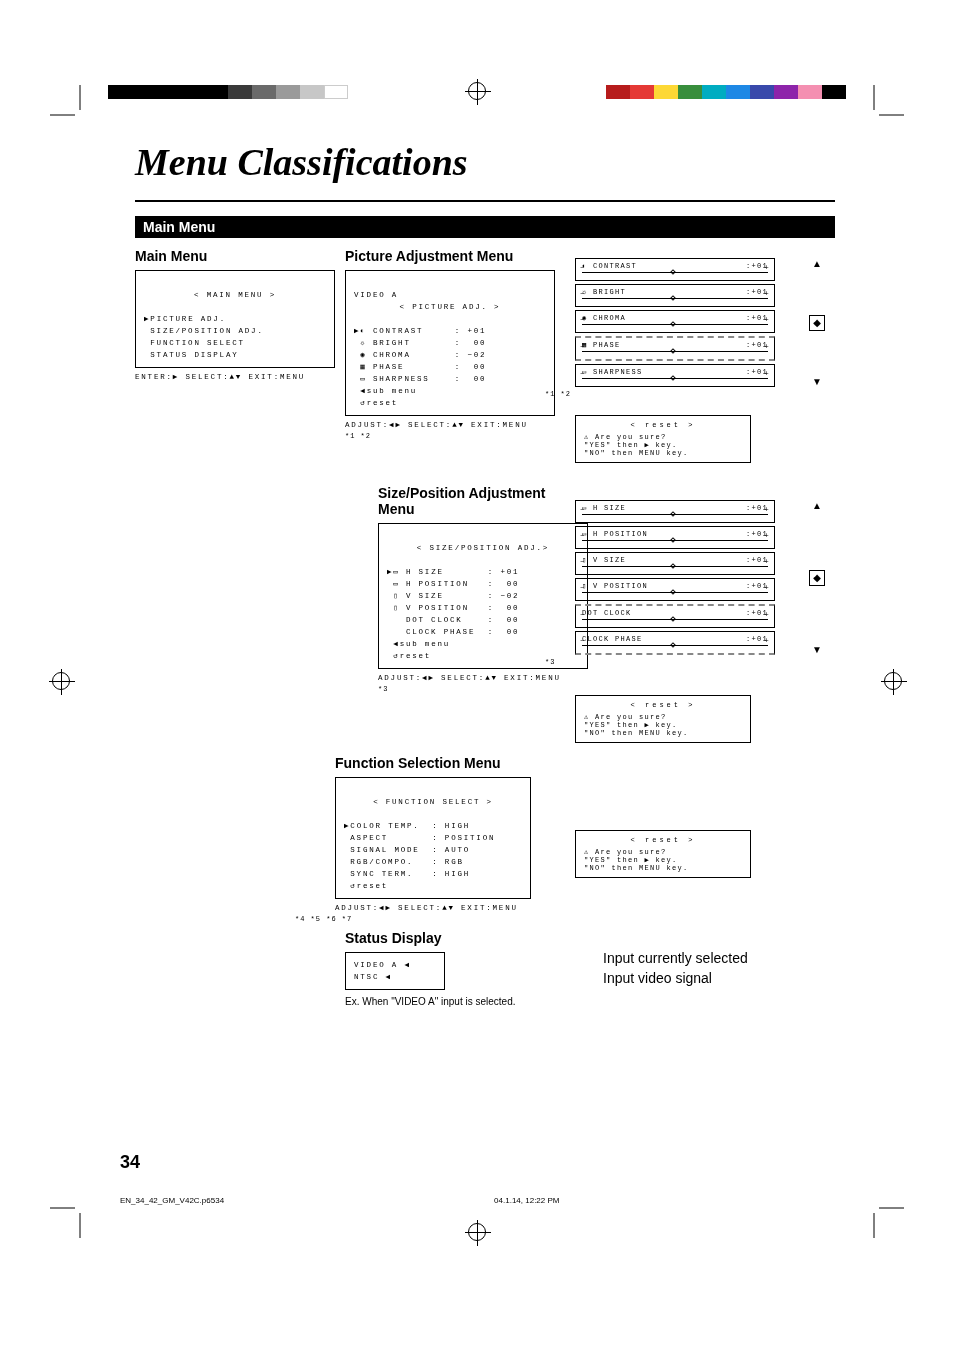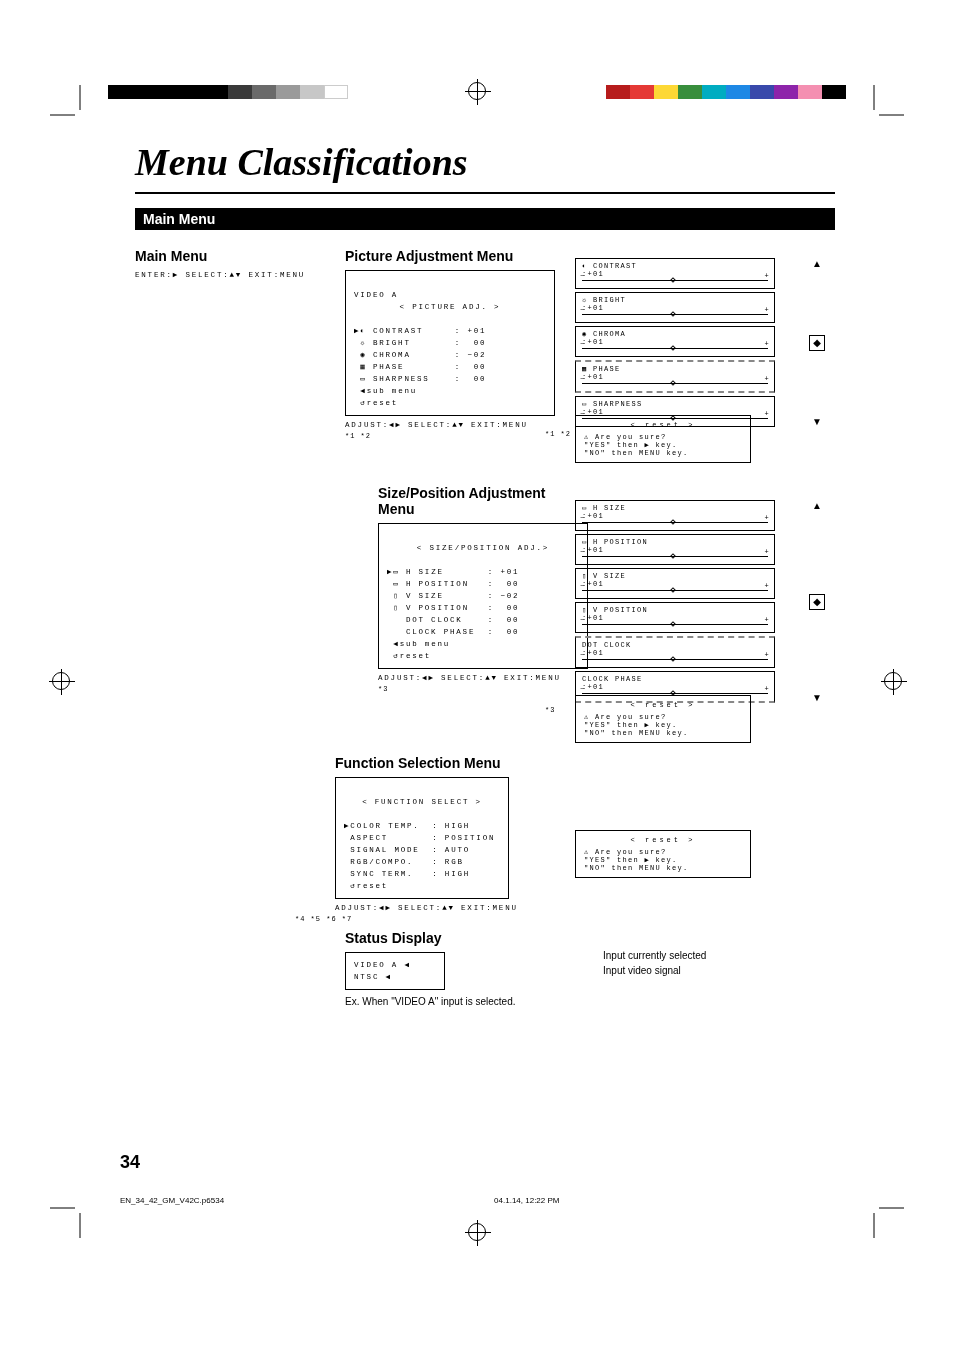--- a/index.html
+++ b/index.html
@@ -19,21 +19,21 @@
 .reg:before{width:26px;height:1px;top:8px;left:-4px;}
 .reg:after{width:1px;height:26px;left:8px;top:-4px;}
 .reg-top{top:82px;left:468px;}
 .reg-left{top:672px;left:52px;}
 .reg-right{top:672px;right:52px;}
 .reg-bot{bottom:112px;left:468px;}
 
 
 .page{position:absolute;top:140px;left:135px;width:700px;}
 
-h1{font-family:"Times New Roman",serif;font-style:italic;font-weight:bold;font-size:38px;border-bottom:2px solid #000;padding-bottom:8px;margin-bottom:14px;}
+h1{font-family:"Times New Roman",serif;font-style:italic;font-weight:bold;font-size:38px;border-bottom:2px solid #000;padding-bottom:16px;margin-bottom:14px;}
 .blackbar{background:#000;color:#fff;font-weight:bold;font-size:14px;padding:3px 8px;margin-bottom:18px;}
 
 h3{font-weight:bold;font-size:14px;margin-bottom:6px;}
 .col{position:absolute;}
 .col-main{top:108px;left:0;width:210px;}
 .col-pic{top:108px;left:210px;width:230px;}
 .col-size{top:345px;left:210px;width:230px;padding-left:33px;}
 .col-func{top:615px;left:200px;width:230px;}
 .col-stat{top:790px;left:210px;width:230px;}
 .col-sliders-pic{top:118px;left:440px;width:220px;}
@@ -41,39 +41,39 @@
 .col-sliders-size{top:360px;left:440px;width:220px;}
 .col-reset-size{top:555px;left:440px;width:220px;}
 .col-reset-func{top:690px;left:440px;width:220px;}
 .col-status-labels{top:810px;left:420px;width:240px;}
 
 .osd{border:1px solid #000;font-family:"Courier New",monospace;font-size:7.5px;letter-spacing:1.8px;line-height:1.6;padding:6px 8px;white-space:pre;width:200px;}
 .osd-title{text-align:center;display:block;}
 .hint{font-family:"Courier New",monospace;font-size:7.5px;letter-spacing:1.8px;margin-top:4px;}
 
 .slider{border:1px solid #000;font-family:"Courier New",monospace;font-size:7px;letter-spacing:1.3px;padding:3px 6px;width:200px;margin-bottom:3px;}
-.slider-title{display:flex;justify-content:space-between;margin-bottom:2px;flex-direction:column;}
+.slider-title{display:flex;justify-content:space-between;margin-bottom:2px;}
 .slider-bar{height:5px;border-top:1px solid #000;position:relative;}
 .slider-bar:before{content:"−";position:absolute;left:-2px;top:-9px;}
 .slider-bar:after{content:"+";position:absolute;right:-2px;top:-9px;}
 .slider-bar .dot{position:absolute;top:-3px;left:48%;width:4px;height:4px;border:1px solid #000;transform:rotate(45deg);}
 .slider-group{position:relative;}
 .updown{position:absolute;right:-30px;top:0;bottom:0;display:flex;flex-direction:column;justify-content:space-between;align-items:center;}
 .updown .arr{font-size:10px;}
 .updown .mid{border:1.5px solid #000;width:16px;height:16px;display:flex;align-items:center;justify-content:center;font-size:10px;}
 .dash-top{border-top:2px dashed #888;}
 .dash-bot{border-bottom:2px dashed #888;}
 
 .resetbox{border:1px solid #000;font-family:"Courier New",monospace;font-size:7px;letter-spacing:1.3px;padding:5px 8px;width:176px;}
 .resetbox .t{text-align:center;margin-bottom:4px;display:block;letter-spacing:3px;}
 
 .statbox{border:1px solid #000;font-family:"Courier New",monospace;font-size:7.5px;letter-spacing:1.8px;padding:6px 8px;width:100px;line-height:1.6;}
 .stat-note{font-size:10px;margin-top:6px;}
 
-.lbl{font-size:10px;padding-left:48px;}
+.lbl{font-size:14px;padding-left:48px;}
 
 .pageno{position:absolute;bottom:180px;left:120px;font-weight:bold;font-size:18px;}
 .footer{position:absolute;bottom:148px;left:120px;right:120px;font-size:8px;display:flex;border-top:0;}
 .footer span:nth-child(2){margin-right:270px;}
 
 .stars{font-family:"Courier New",monospace;font-size:7px;letter-spacing:1px;margin-top:3px;}
 </style>
 </head>
 <body>
 
@@ -117,20 +117,27 @@
 <svg class="crop-br" width="40" height="40">
     <path d="M40 10 H15 M10 40 V15" stroke="#000" stroke-width="1"></path>
   </svg>
 
 <div class="page">
   <h1>Menu Classifications</h1>
   <div class="blackbar">Main Menu</div>
 
   <div class="col col-main">
     <h3>Main Menu</h3>
+    <div class="osd">
+<span class="osd-title">&lt; MAIN MENU &gt;</span>
+<span>▶<span>PICTURE ADJ.</span></span>
+<span> <span>SIZE/POSITION ADJ.</span></span>
+<span> <span>FUNCTION SELECT</span></span>
+<span> <span>STATUS DISPLAY</span></span>
+</div>
     <div class="hint">ENTER:▶  SELECT:▲▼  EXIT:MENU</div>
   </div>
 
   <div class="col col-pic">
     <h3>Picture Adjustment Menu</h3>
     <div class="osd" style="width:210px">
 <span>VIDEO A</span>
 <span class="osd-title">&lt; PICTURE ADJ. &gt;</span>
 <span>▶◐ <span>CONTRAST</span>     : <span>+01</span></span>
 <span> ☼ <span>BRIGHT</span>       :  <span>00</span></span>
@@ -293,21 +300,21 @@
     <div class="resetbox">
       <span class="t">&lt; reset &gt;</span>
       <span>⚠ Are you sure?</span><br>
       <span>"YES" then   ▶   key.</span><br>
       <span>"NO"  then  MENU  key.</span>
     </div>
   </div>
 
   <div class="col col-func">
     <h3>Function Selection Menu</h3>
-    <div class="osd" style="width:174px">
+    <div class="osd" style="width:196px">
 <span class="osd-title">&lt; FUNCTION SELECT &gt;</span>
 <span>▶<span>COLOR TEMP.</span>  : <span>HIGH</span></span>
 <span> <span>ASPECT</span>       : <span>POSITION</span></span>
 <span> <span>SIGNAL MODE</span>  : <span>AUTO</span></span>
 <span> <span>RGB/COMPO.</span>   : <span>RGB</span></span>
 <span> <span>SYNC TERM.</span>   : <span>HIGH</span></span>
 <span> ↺<span>reset</span></span>
 </div>
     <div class="hint">ADJUST:◀▶ SELECT:▲▼  EXIT:MENU</div>
     <div class="stars" style="margin-left:-40px">*4 *5  *6 *7</div>

